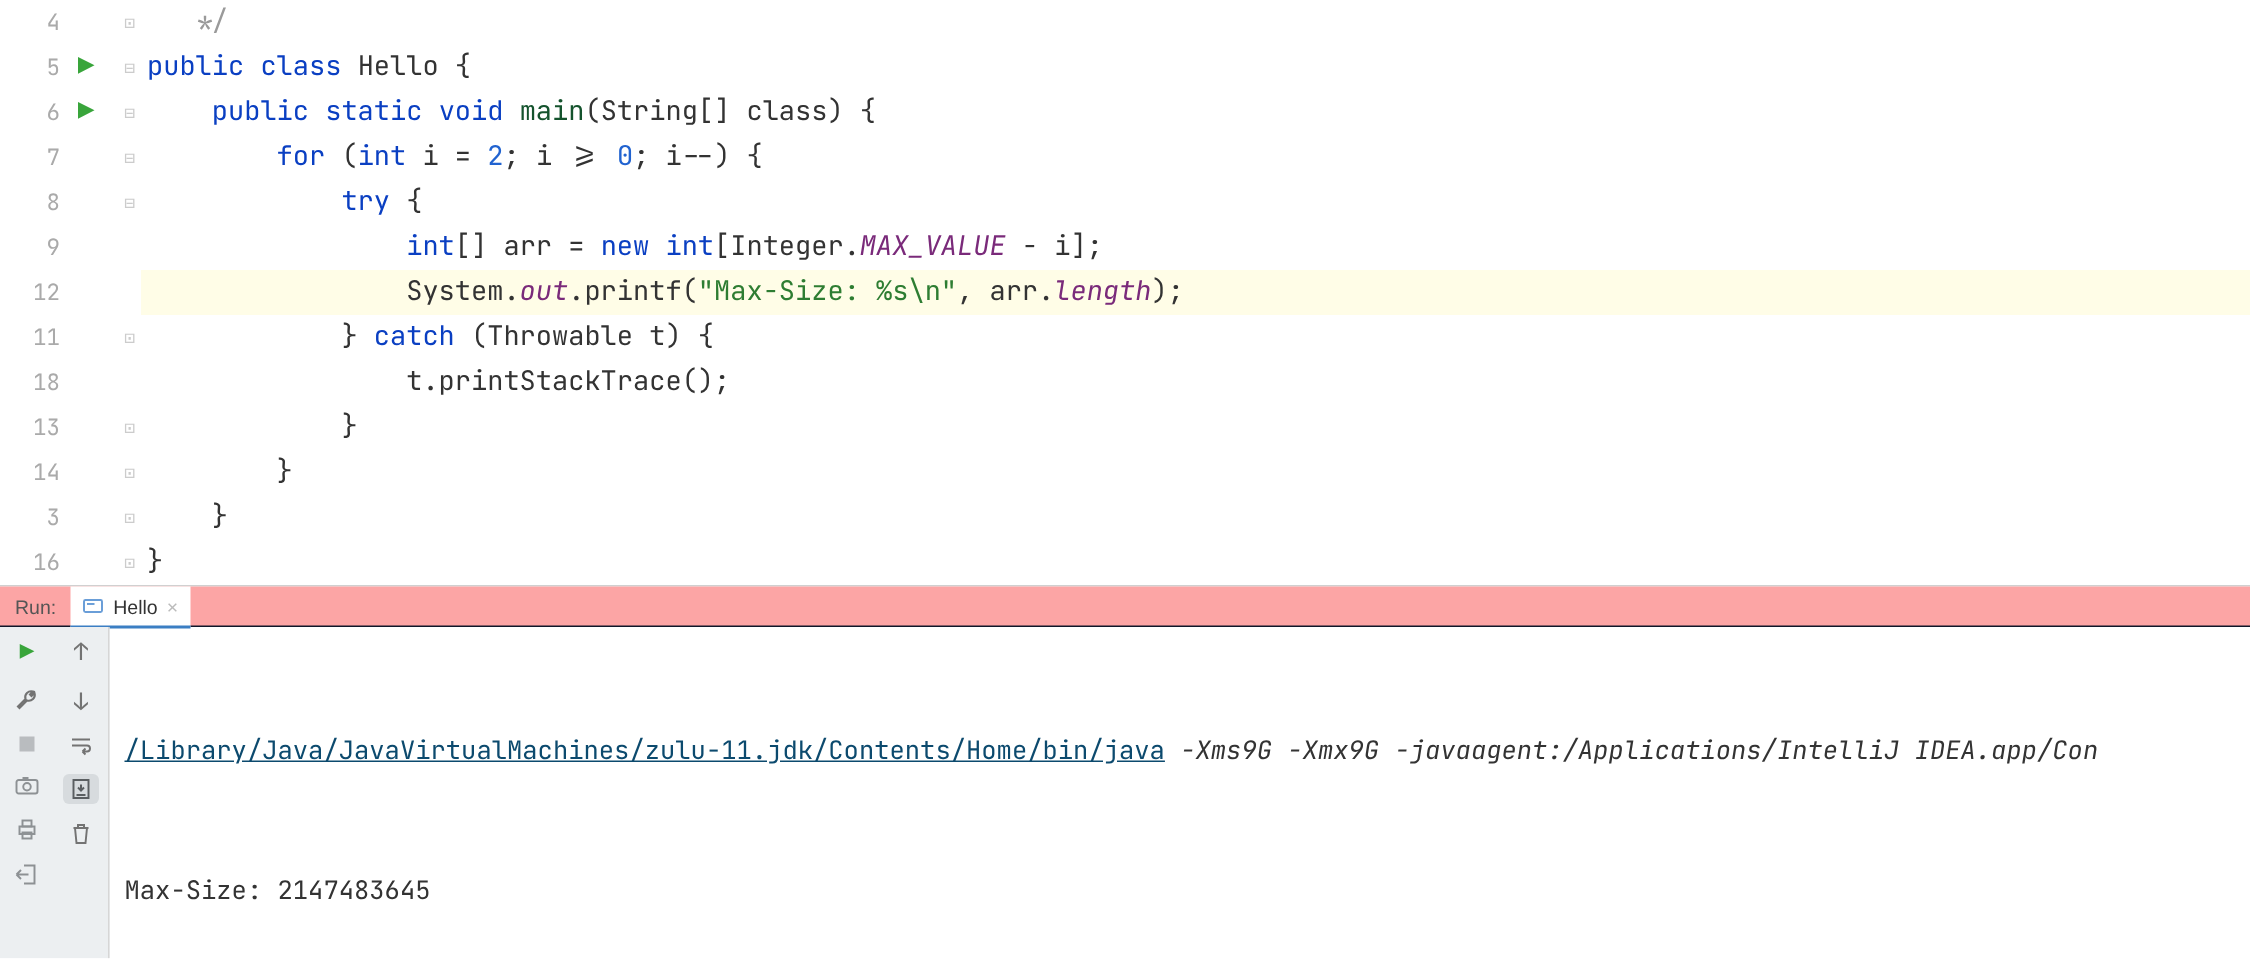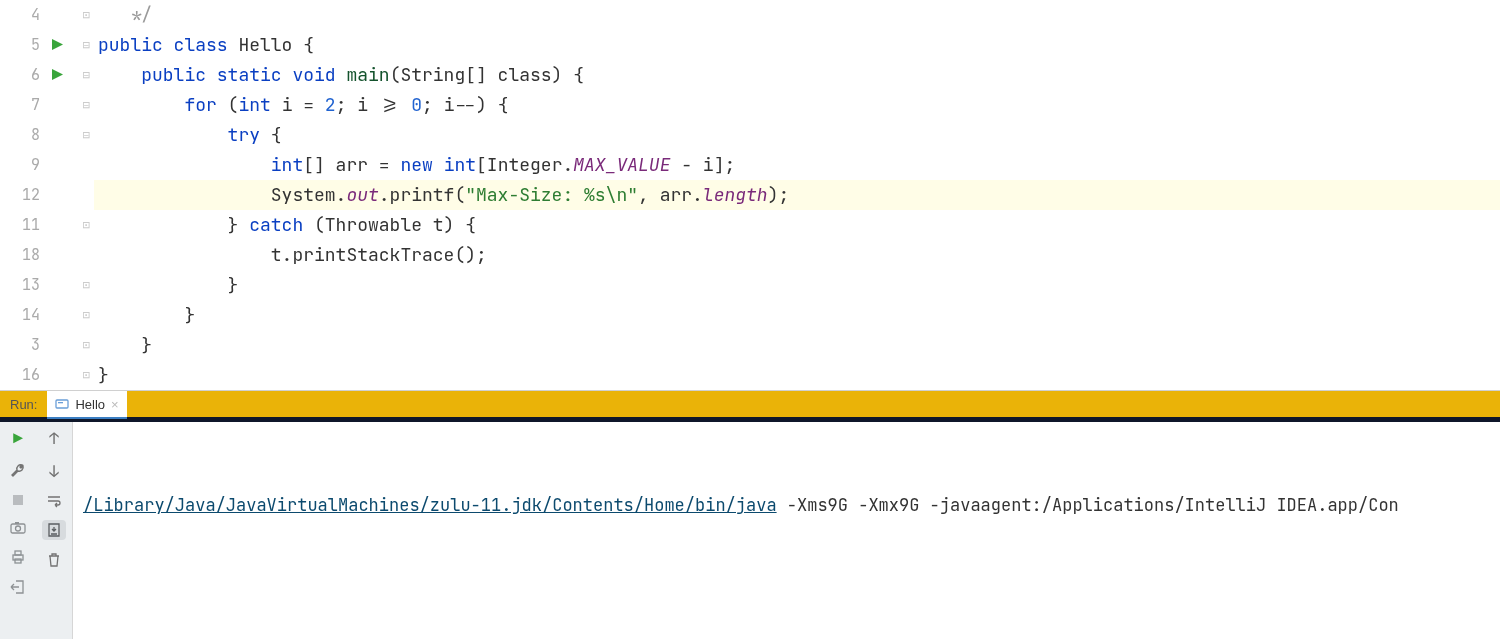--- a/index.html
+++ b/index.html
@@ -15,32 +15,32 @@
   .fold-glyph{color:#ccc;margin-left:auto;margin-right:4px;font-size:12px;}
   .code{white-space:pre;padding-left:4px;}
   .kw{color:#0a3fc2;}
   .methDef{color:#14532d;}
   .field{color:#7a2a7a;font-style:italic;text-align:center;}
   .str{color:#2e7d32;}
   .num{color:#2163d0;}
   .cmt{color:#9a9a9a;}
   .ident{color:#333;}
   
-  .run-header{display:flex;align-items:center;height:26px;background:#eab308;border-bottom:5px solid #0f172a;font-family:-apple-system,Helvetica,Arial,sans-serif;font-size:13px;}
+  .run-header{display:flex;align-items:center;height:26px;background:#fca5a5;border-bottom:1px solid #0f172a;font-family:-apple-system,Helvetica,Arial,sans-serif;font-size:13px;}
   .run-header .label{padding:0 10px;color:#555;}
   .run-tab{display:flex;align-items:center;gap:6px;padding:0 8px;height:100%;background:#fff;border-bottom:2px solid #3b7ec3;margin-bottom:-2px;color:#333;}
   .run-tab .tab-close{color:#bbb;}
   .run-body{flex:1;display:flex;flex-direction:row;overflow:hidden;}
   .tool-col{width:36px;background:#eceff1;display:flex;flex-direction:column;align-items:center;padding-top:6px;gap:14px;font-size:16px;color:#737373;}
   .tool-col .play{color:#39a53b;}
   .tool-col2{width:36px;background:#eceff1;display:flex;flex-direction:column;align-items:center;padding-top:6px;gap:12px;font-size:16px;color:#737373;border-right:1px solid #d6d6d6;}
   .tool-col2 .active{background:#d7dbde;border-radius:4px;padding:2px 4px;}
   .console{flex:1;padding:6px 10px 10px 10px;overflow:hidden;font-size:17px;line-height:31px;white-space:pre;}
   .console .path{color:#0c4a6e;text-decoration:underline;}
-  .console .args{color:#333;}
+  .console .args{color:#333;font-style:italic;}
   svg{display:block;}
 </style>
 </head>
 <body>
 
 <div class="root">
 
   <div class="editor">
     <div class="code-area" id="codearea">
         <div class="line-row">
@@ -195,19 +195,20 @@
       </span>
       <span>
         <svg width="14" height="16" viewBox="0 0 14 16">
             <path d="M2 4h10M5 4V2h4v2M3 4l1 10h6l1-10" fill="none" stroke="#737373" stroke-width="1.3"></path>
           </svg>
       </span>
     </div>
 
     <div class="console">
       <div><span class="path">/Library/Java/JavaVirtualMachines/zulu-11.jdk/Contents/Home/bin/java</span><span class="args"> -Xms9G -Xmx9G -javaagent:/Applications/IntelliJ IDEA.app/Con</span></div>
+      <div>Max-Size: 2147483645</div>
       
       
       
       
     </div>
   </div>
 </div>
 
 </body></html>

